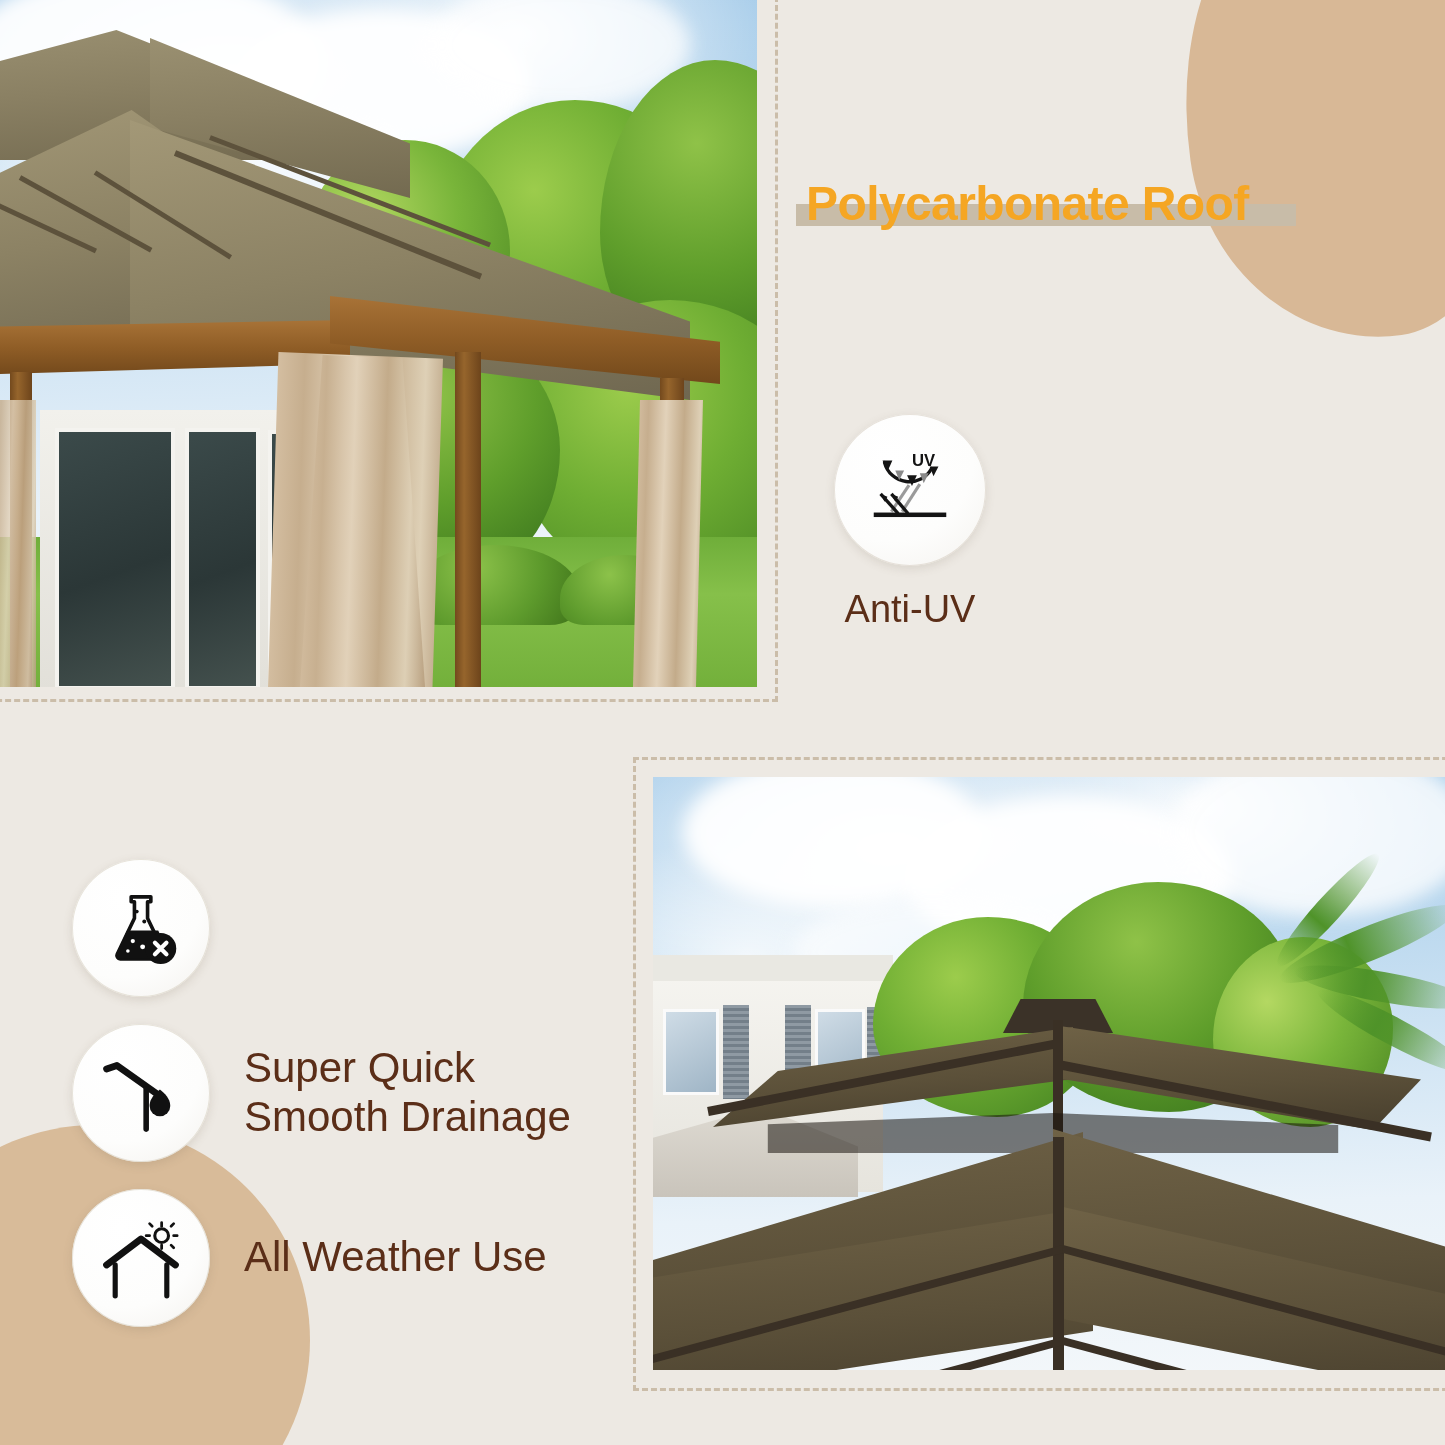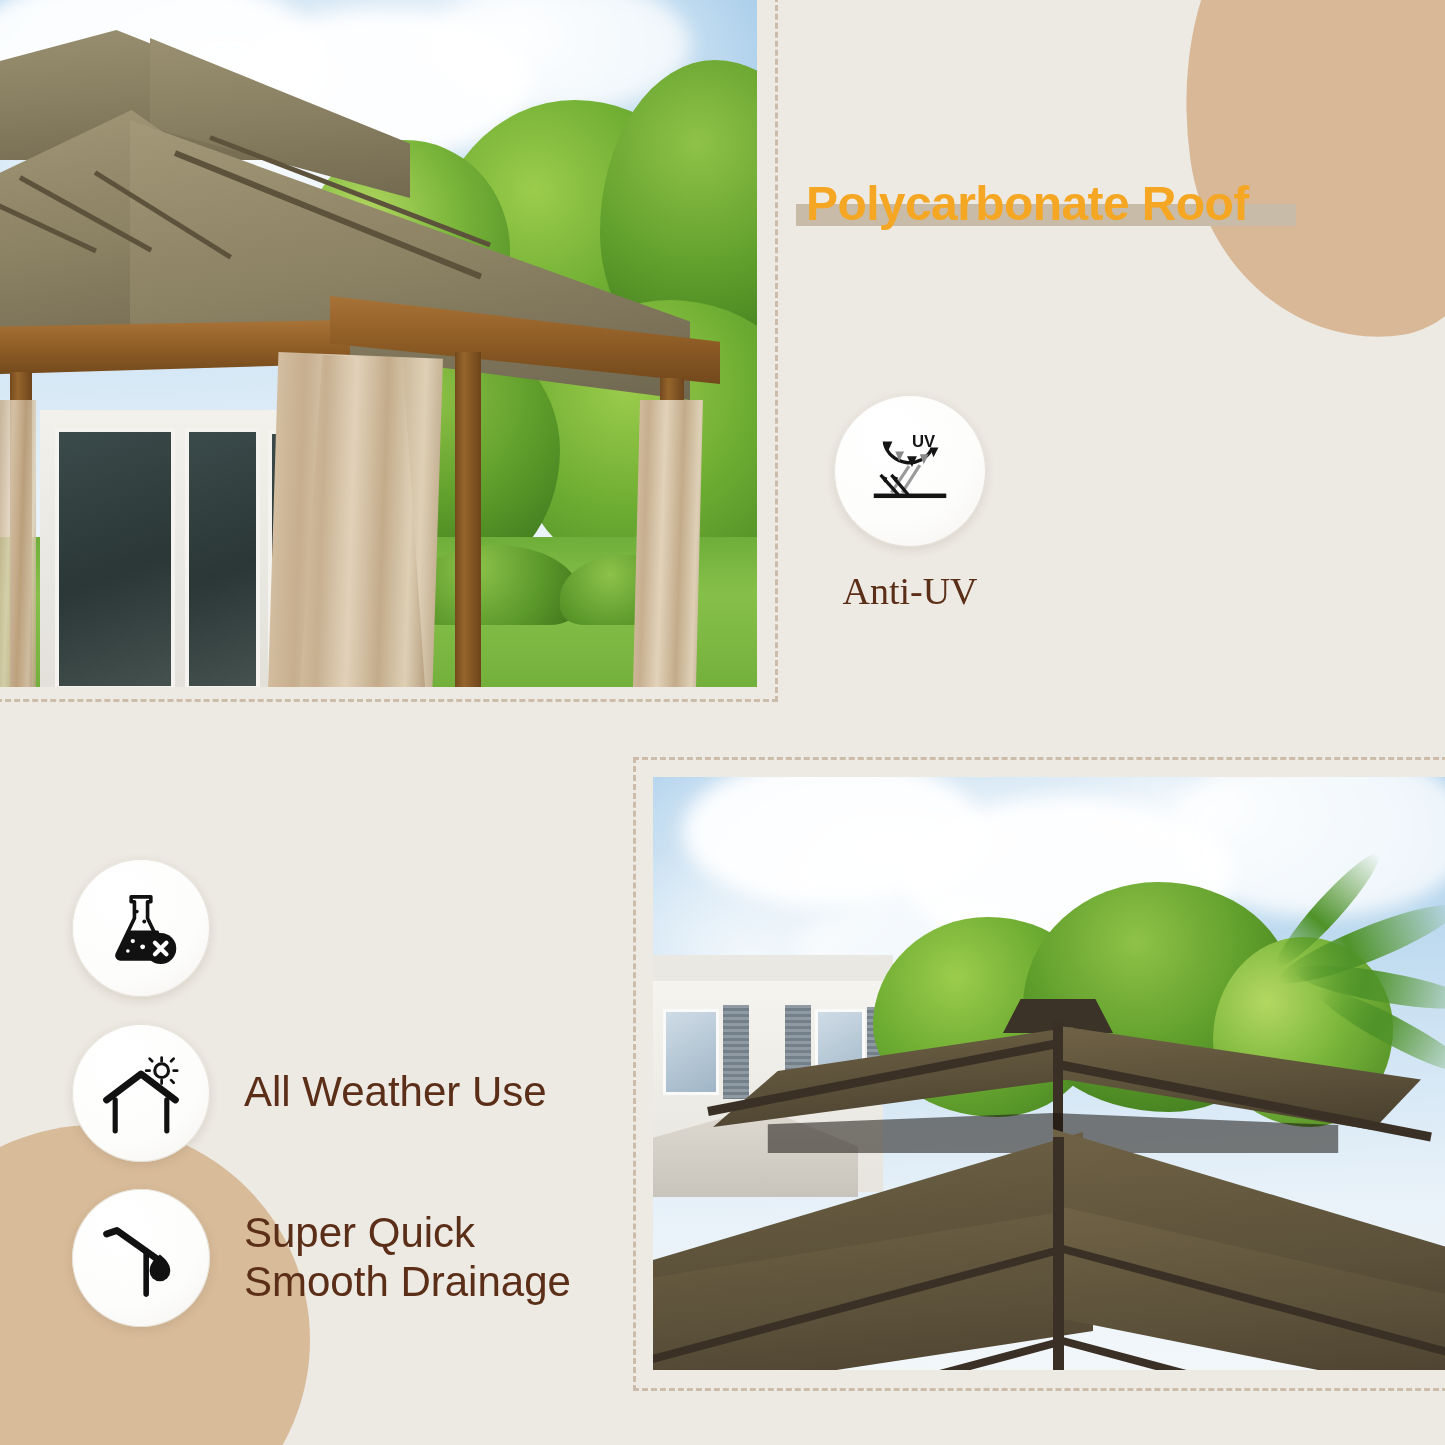--- a/index.html
+++ b/index.html
@@ -210,42 +210,42 @@
     line-height: 1.08;
     color: #f5a623;
     letter-spacing: -0.6px;
     white-space: nowrap;
   }
 
   
   .feature-pair {
     position: absolute;
     left: 812px;
-    top: 395px;
+    top: 414px;
     display: flex;
     gap: 128px;
   }
   .feature-col {
     width: 196px;
     text-align: center;
   }
   .icon-circle {
     width: 152px;
     height: 152px;
     margin: 0 auto;
     border-radius: 50%;
     background: radial-gradient(circle at 36% 28%, #ffffff 0%, #fdfdfc 58%, #f4f2ee 100%);
     box-shadow: 0 3px 10px rgba(120,105,85,0.16), inset 0 0 0 1px rgba(210,200,185,0.5);
     display: flex;
     align-items: center;
     justify-content: center;
   }
   .feature-label {
     margin-top: 22px;
-    font-family: Liberation Serif, serif;
+    font-family: Liberation Sans, sans-serif;
     font-size: 38px;
     color: #5b2e18;
     white-space: nowrap;
   }
   .feature-col.vent .feature-label { margin-left: 0; }
 
   
   .feature-list {
     position: absolute;
     left: 72px;
@@ -442,52 +442,52 @@
           <circle cx="74" cy="75" r="19" fill="#111"></circle>
           <path d="M67 68 L81 82 M81 68 L67 82" stroke="#fff" stroke-width="5.2" stroke-linecap="round"></path>
         </svg>
       </div>
     </div>
 
     <div class="feature-row">
       <div class="icon-circle-sm">
         <svg width="86" height="86" viewBox="0 0 100 100">
 
+          <path d="M10 22 L22 18 L70 52" fill="none" stroke="#111" stroke-width="8" stroke-linecap="round" stroke-linejoin="round"></path>
+
+          <line x1="56" y1="45" x2="56" y2="92" stroke="#111" stroke-width="6.5" stroke-linecap="round"></line>
+
+          <path d="M72 46 c10 8 12 14 12 19 a12 12 0 0 1 -24 0 c0 -5 2 -11 12 -19 z" fill="#111"></path>
+        </svg>
+      </div>
+      <div class="feature-row-label">
+        <span class="l1">Super Quick</span>
+        <span class="l2">Smooth Drainage</span>
+      </div>
+    </div>
+
+    <div class="feature-row">
+      <div class="icon-circle-sm">
+        <svg width="86" height="86" viewBox="0 0 100 100">
+
           <circle cx="74" cy="24" r="8" fill="none" stroke="#111" stroke-width="3.6"></circle>
           <g stroke="#111" stroke-width="3.2" stroke-linecap="round">
             <line x1="74" y1="9" x2="74" y2="13"></line>
             <line x1="88" y1="24" x2="92" y2="24"></line>
             <line x1="56" y1="24" x2="60" y2="24"></line>
             <line x1="74" y1="35" x2="74" y2="39"></line>
             <line x1="85" y1="13" x2="88" y2="10"></line>
             <line x1="63" y1="13" x2="60" y2="10"></line>
             <line x1="85" y1="35" x2="88" y2="38"></line>
           </g>
 
           <polyline points="10,58 50,28 90,58" fill="none" stroke="#111" stroke-width="8" stroke-linecap="round" stroke-linejoin="round"></polyline>
 
           <line x1="20" y1="58" x2="20" y2="94" stroke="#111" stroke-width="6" stroke-linecap="round"></line>
           <line x1="80" y1="58" x2="80" y2="94" stroke="#111" stroke-width="6" stroke-linecap="round"></line>
         </svg>
       </div>
       <div class="feature-row-label">All Weather Use</div>
     </div>
 
-    <div class="feature-row">
-      <div class="icon-circle-sm">
-        <svg width="86" height="86" viewBox="0 0 100 100">
-
-          <path d="M10 22 L22 18 L70 52" fill="none" stroke="#111" stroke-width="8" stroke-linecap="round" stroke-linejoin="round"></path>
-
-          <line x1="56" y1="45" x2="56" y2="92" stroke="#111" stroke-width="6.5" stroke-linecap="round"></line>
-
-          <path d="M72 46 c10 8 12 14 12 19 a12 12 0 0 1 -24 0 c0 -5 2 -11 12 -19 z" fill="#111"></path>
-        </svg>
-      </div>
-      <div class="feature-row-label">
-        <span class="l1">Super Quick</span>
-        <span class="l2">Smooth Drainage</span>
-      </div>
-    </div>
-
   </div>
 
 </div>
 
 </body></html>

